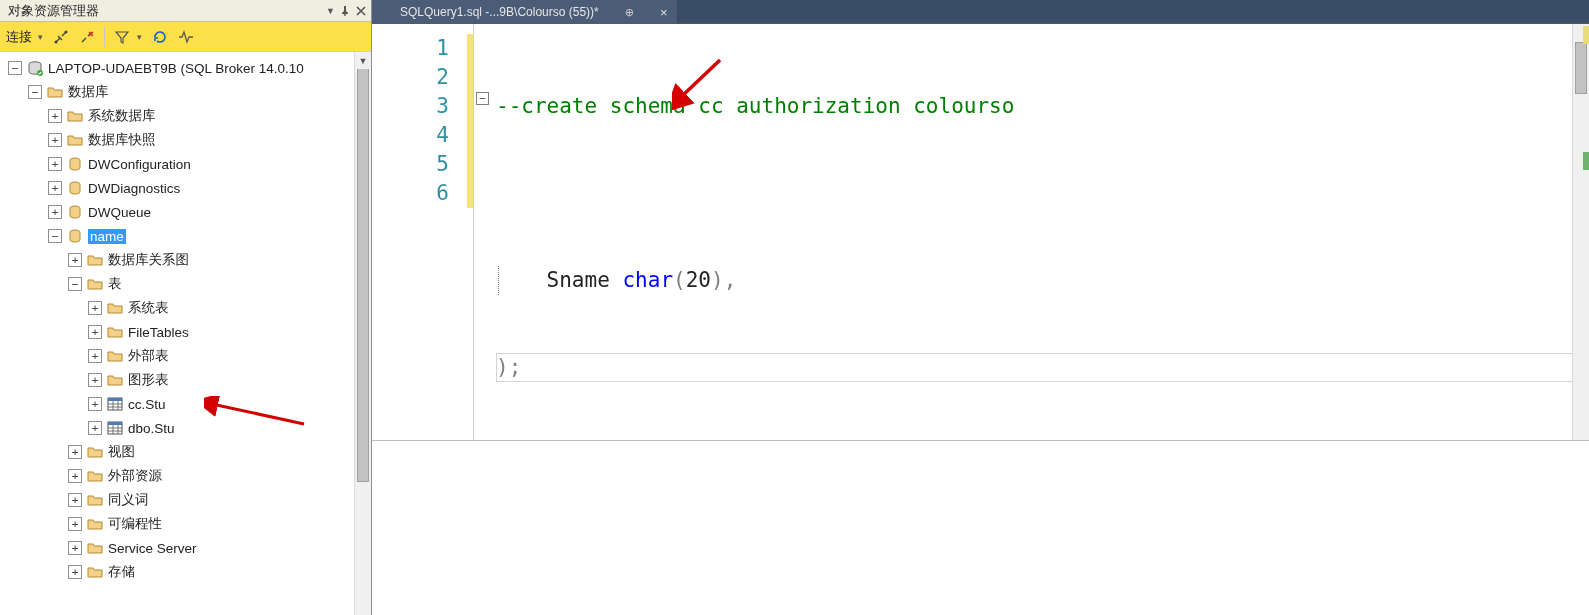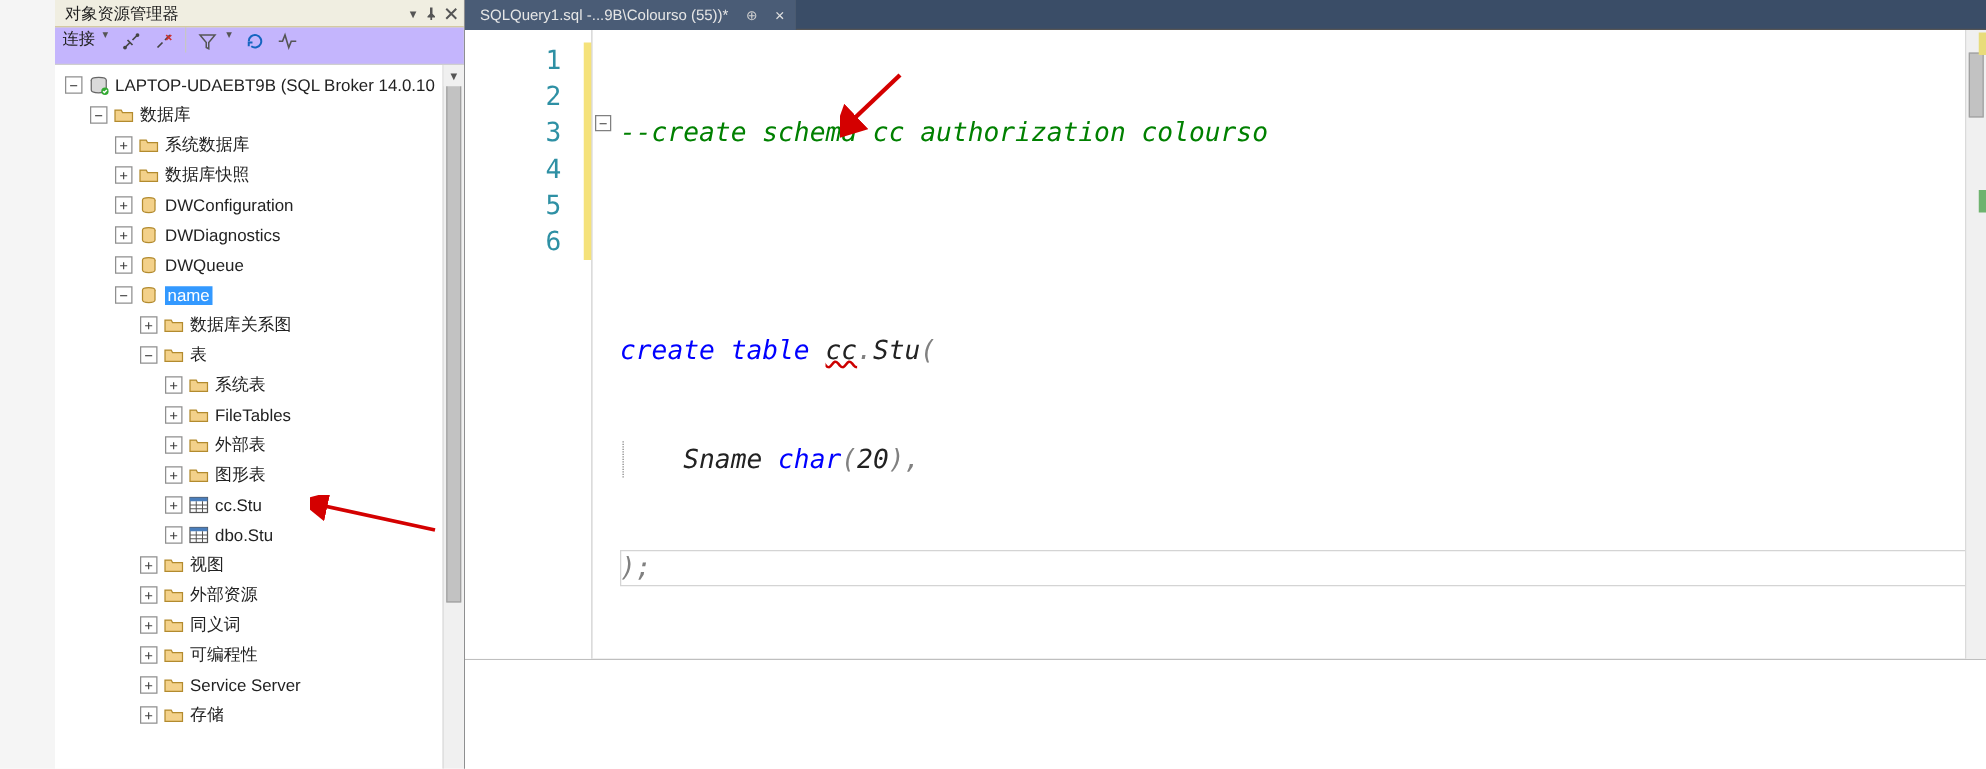--- a/index.html
+++ b/index.html
@@ -14,41 +14,40 @@
   }
   
   .panel-left {
     width: 372px;
     height: 100%;
     border-right: 1px solid #8e8f90;
     background: #f5f5f5;
     display: flex;
     flex-direction: column;
     position: relative;
-    padding-left: 44px;
   }
   .panel-header {
     background: #f0eee1;
     border-bottom: 1px solid #cabf8d;
     height: 22px;
     display: flex;
     align-items: center;
     padding: 0 4px 0 8px;
     font-size: 13px;
     color: #1e1e1e;
     justify-content: space-between;
   }
   .panel-header-right { display:flex; gap:4px; align-items:center;}
   .pin-icon svg, .close-icon svg { width:12px; height:12px; display:block;}
   .toolbar {
     height: 30px;
-    background: #c4b5fd;
+    background: #fde047;
     border-bottom: 1px solid #cfcfcf;
     display: flex;
-    align-items: flex-start;
+    align-items: center;
     gap: 4px;
     padding: 0 6px;
   }
   .toolbar .label { font-size:13px; color:#222; margin-right:2px;}
   .toolbar .sep { width:1px; height:20px; background:#c6c6c6; margin:0 2px;}
   .toolbar-btn { width:22px; height:22px; display:flex; align-items:center; justify-content:center; cursor:pointer;}
   .toolbar-btn svg { width:16px; height:16px; display:block;}
   .dropdown-caret { width:8px; font-size:9px; color:#555;}
   .tree-wrap {
     flex:1;
@@ -109,22 +108,22 @@
     height: 24px;
     background:#354964;
     display:flex;
     align-items:flex-end;
   }
   .tab {
     height:24px;
     background:#2a3b52;
     color:#e6e6e6;
     font-size:12px;
-    padding: 3px 8px 3px 12px;
-    display:flex; align-items:center; gap:14px;
+    padding: 3px 8px 3px 28px;
+    display:flex; align-items:center; gap:26px;
     border-right:1px solid #4a5a70;
   }
   .tab.active { background:#4a5c76; }
   .tab .pin { font-size:11px; color:#d0d0d0;}
   .tab .close { font-size:13px; color:#e0e0e0; cursor:pointer;}
   .tabbar-rest { flex:1; height:24px; background:#3a4d67; border-bottom:1px solid #555;}
   .editor-area {
     flex:1;
     display:flex;
     flex-direction:column;
@@ -164,21 +163,21 @@
     font-family:monospace;
   }
   .fold-spacer { height:29px; }
   .code {
     flex:1;
     padding:10px 0 0 4px;
     position:relative;
     white-space:pre;
     color:#222;
   }
-  .code-line { height:29px; position:relative;font-style:italic;}
+  .code-line { height:29px; position:relative;}
   .current-line {
     position:absolute;
     left:0; right:2px;
     border:1px solid #d4d4d4;
     height:29px;
     pointer-events:none;
   }
   .c-comment { color:#008000; }
   .c-keyword { color:#0000ff; }
   .c-type    { color:#0000ff; }
@@ -548,21 +547,20 @@
         <div class="ln">6</div>
       </div>
       <div class="fold-gutter">
         <div class="fold-spacer"></div>
         <div class="fold-spacer"></div>
         <div class="fold">−</div>
       </div>
       <div class="code">
         <div class="code-line"><span class="c-comment">--create schema cc authorization colourso</span></div>
         <div class="code-line"></div>
-        <div class="code-line"><span class="c-keyword">create</span> <span class="c-keyword">table</span> <span class="squiggle">cc</span><span class="c-gray">.</span><span>Stu</span><span class="c-gray">(</span></div>
         <div class="code-line" style="position:relative"><span class="vline"></span>    <span>Sname</span> <span class="c-type">char</span><span class="c-gray">(</span><span>20</span><span class="c-gray">),</span></div>
         <div class="code-line" style="position:relative"><span class="current-line"></span><span class="c-gray">);</span></div>
       </div>
       <div class="editor-scroll">
         <div class="mark" style="top:2px;background:#e8dc7a;"></div>
         <div class="mark" style="top:128px;background:#6fb36f;"></div>
       </div>
 
       <svg class="arrow" style="left:300px; top:30px;" width="60" height="60">
         <defs>

